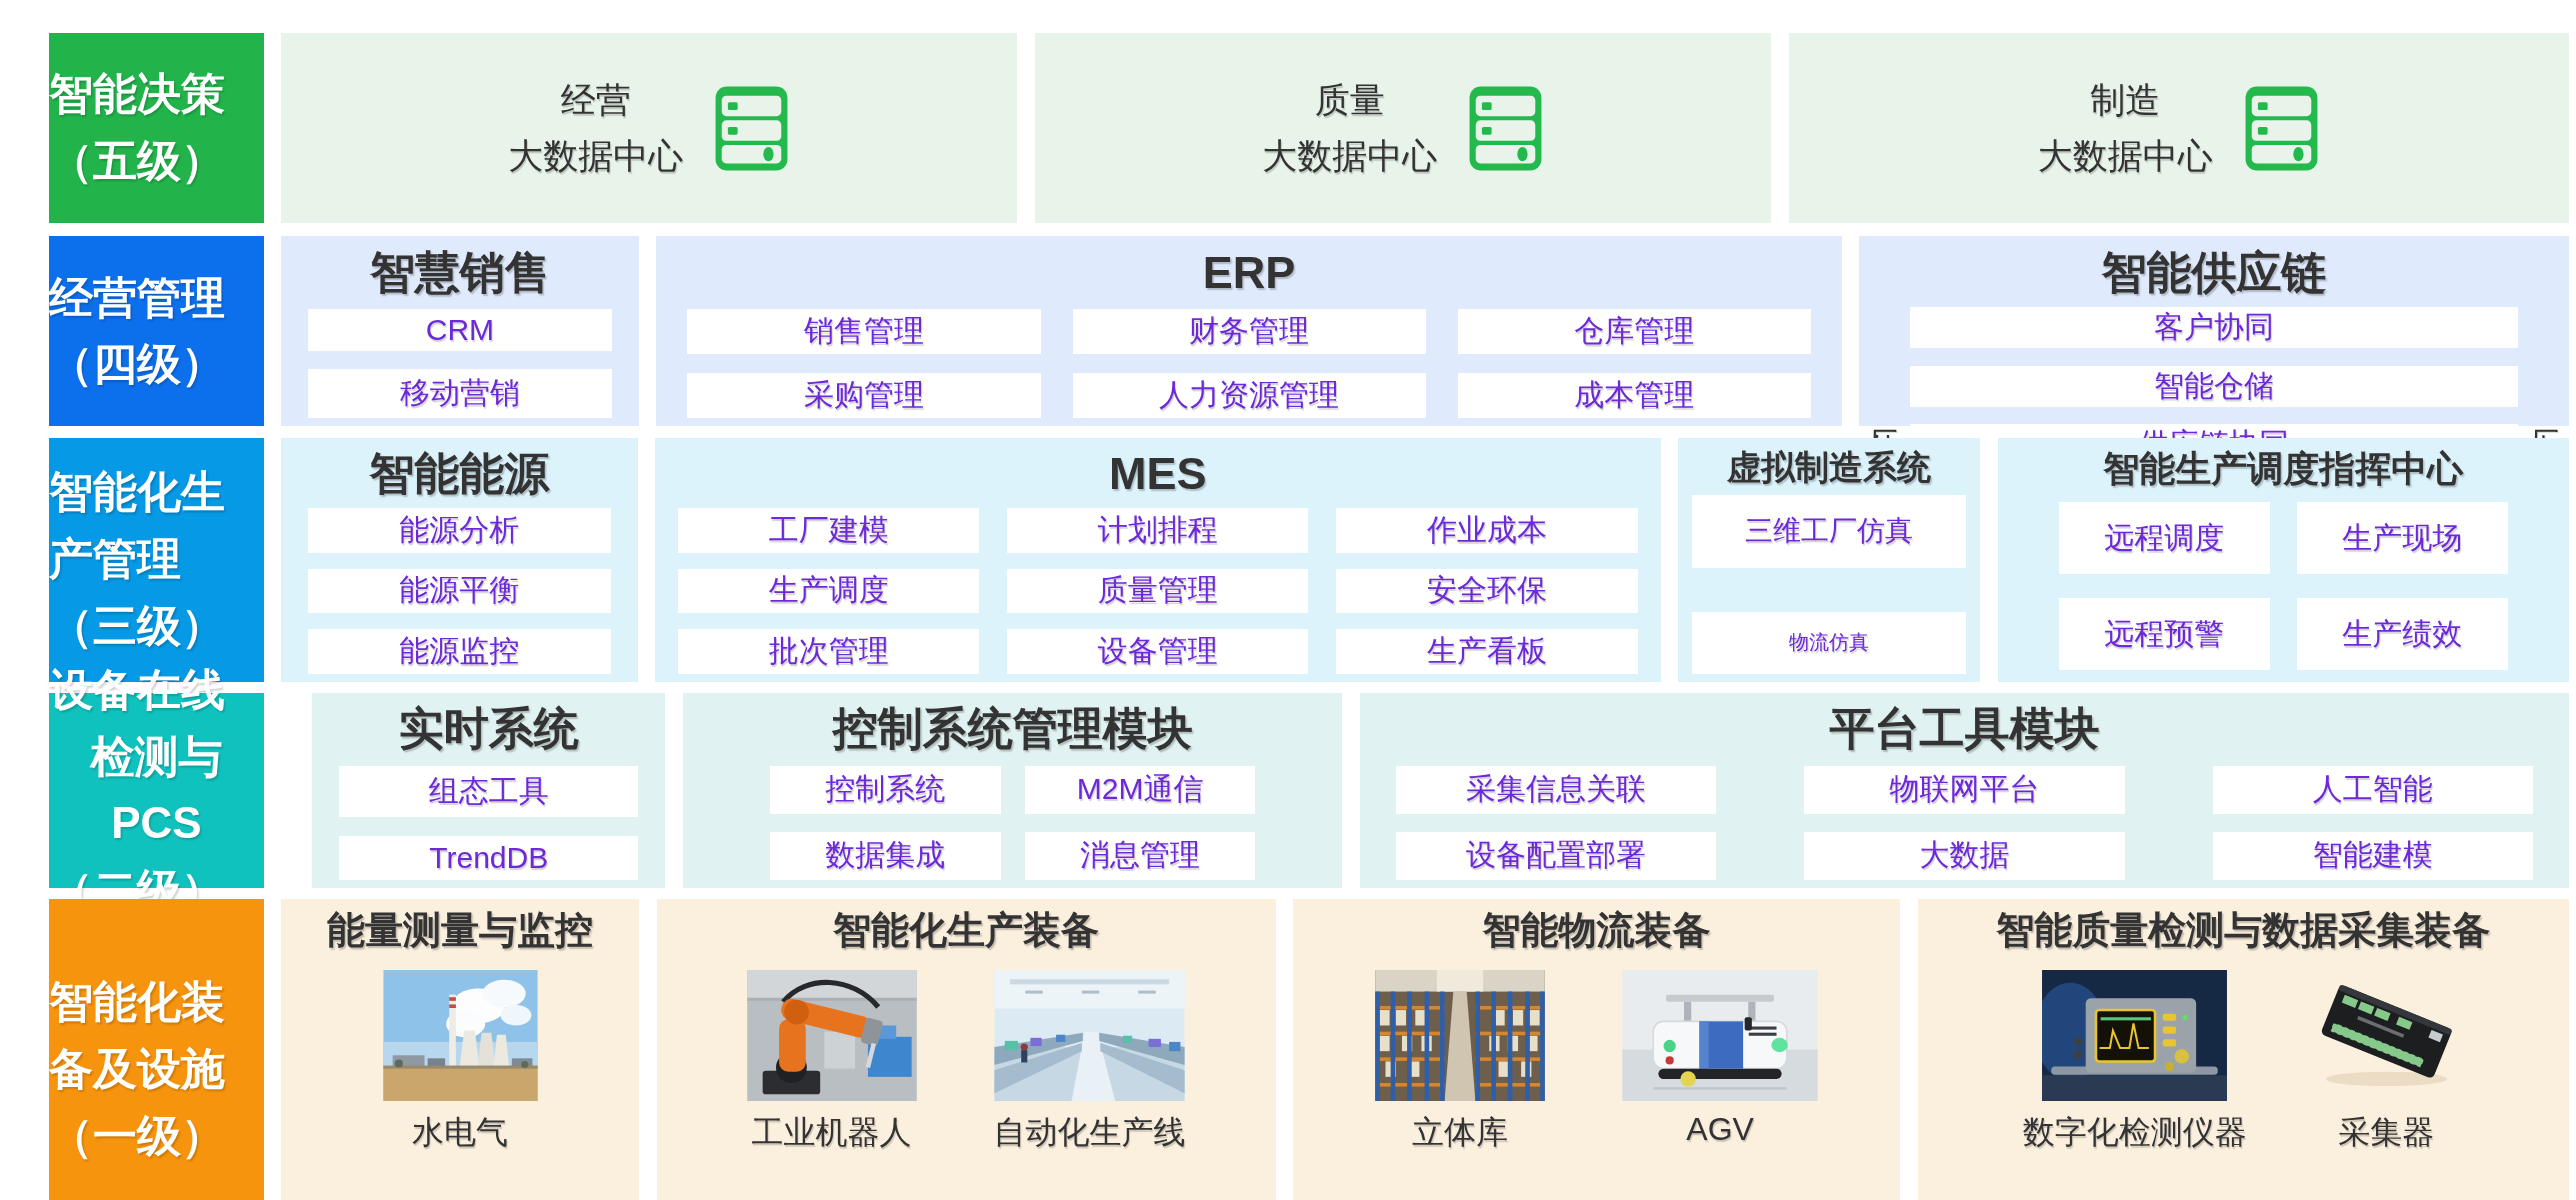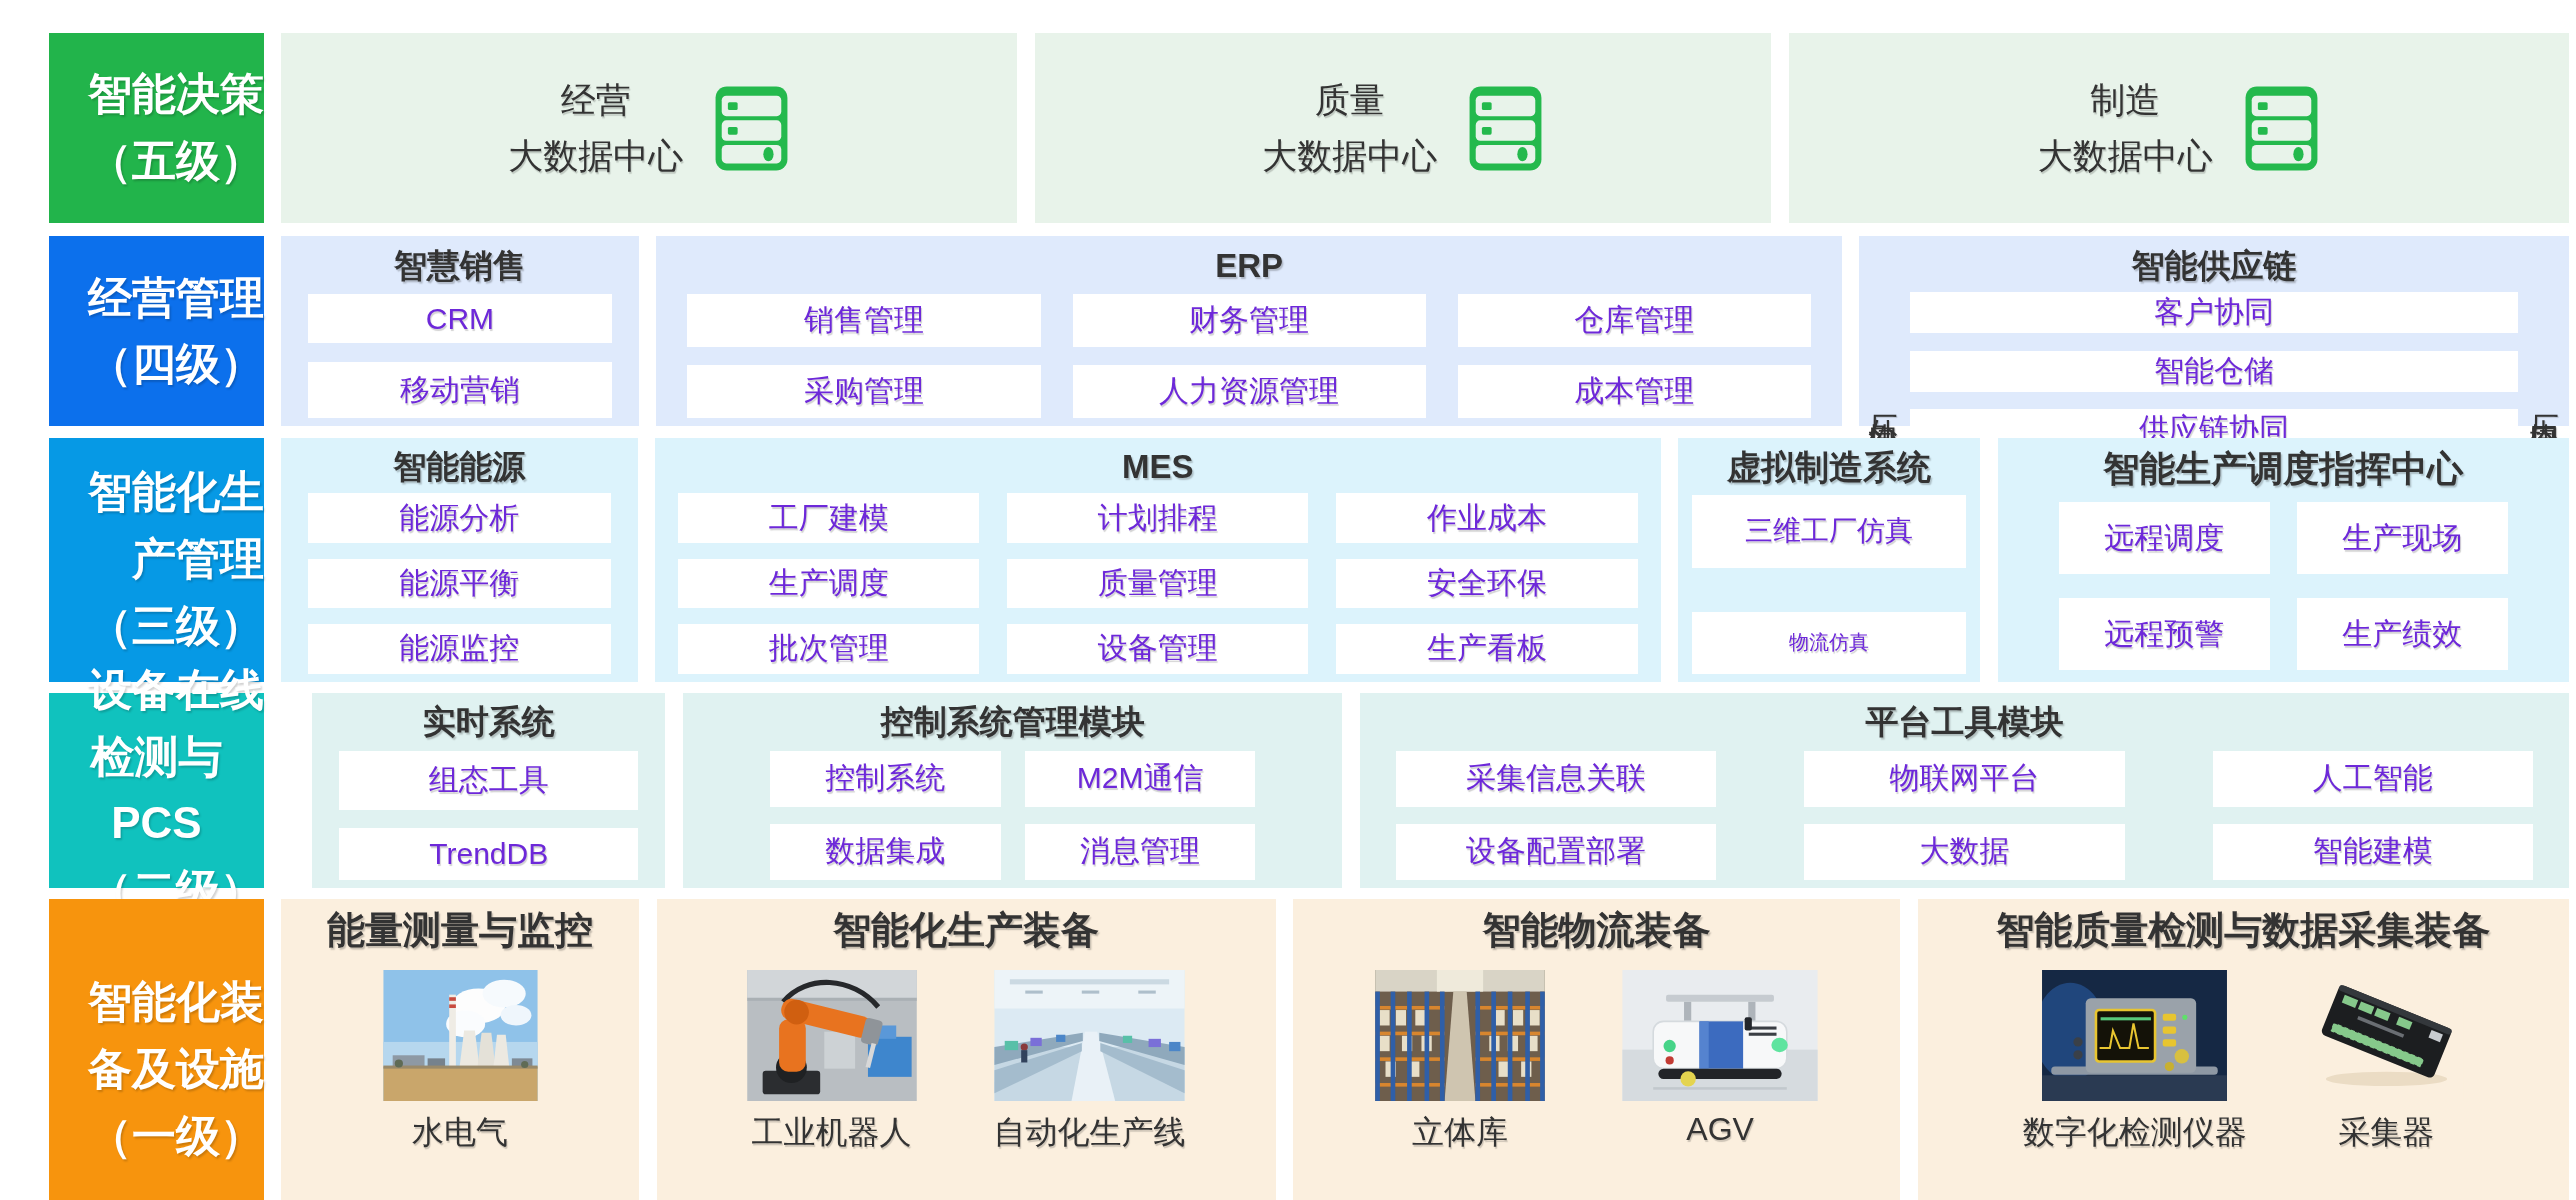--- a/index.html
+++ b/index.html
@@ -6,21 +6,21 @@
   body{font-family:"Liberation Sans","DejaVu Sans",sans-serif;color:#333;}
   .board{position:relative;width:2577px;height:1200px;background:#fff;overflow:hidden;}
 
   .row{display:flex;margin-left:49px;margin-right:8.2px;gap:17px;}
   .r-l5{margin-top:33px;height:190px;}
   .r-l4{margin-top:13.4px;height:190px;}
   .r-l3{margin-top:11.3px;height:244px;}
   .r-l2{margin-top:11.3px;height:195px;gap:48px;}
   .r-l1{margin-top:11.3px;height:341px;}
 
-  .rlabel{width:215px;flex:none;display:flex;flex-direction:column;justify-content:center;align-items:flex-end;
+  .rlabel{width:215px;flex:none;display:flex;flex-direction:column;justify-content:center;align-items:flex-start;
           color:#fff;font-weight:bold;font-size:44px;line-height:1.52;text-align:center;
           text-shadow:1.5px 2.1px 2.1px rgba(0,0,0,0.18);}
   .bg-l5{background:#22B44B;}
   .bg-l4{background:#0C70EC;}
   .bg-l3{background:#0699E5;}
   .bg-l2{background:#10C2BE;}
   .bg-l1{background:#F7940D;}
 
   .panels{flex:1;display:flex;gap:17.5px;min-width:0;}
   .panel{display:flex;flex-direction:column;min-width:0;}
@@ -29,21 +29,21 @@
   .bg-p3{background:#DCF3FC;}
   .bg-p2{background:#E0F2F1;}
   .bg-p1{background:#FBEFDE;}
 
   .w693{flex:693 1 0%;} .w2296{flex:2296 1 0%;} .w1374{flex:1374 1 0%;}
   .w1440{flex:1440 1 0%;} .w1525{flex:1525 1 0%;}
   .w1954{flex:1954 1 0%;} .w587{flex:587 1 0%;} .w1110{flex:1110 1 0%;}
   .w1293{flex:1293 1 0%;} .w2370{flex:2370 1 0%;}
   .w700{flex:700 1 0%;} .w1210{flex:1210 1 0%;} .w1187{flex:1187 1 0%;} .w1273{flex:1273 1 0%;}
 
-  .ptitle{font-weight:bold;font-size:33px;line-height:1.25;text-align:center;margin:8.2px 5.2px 3.1px;
+  .ptitle{font-weight:bold;font-size:45px;line-height:1.25;text-align:center;margin:8.2px 5.2px 3.1px;
           text-shadow:1.5px 2.1px 1.5px rgba(0,0,0,0.22);white-space:nowrap;}
   .ptitle.t1{font-size:38px;}
   .pbody{flex:1;display:grid;min-height:0;}
   .g1{grid-template-columns:1fr;}
   .g2{grid-template-columns:1fr 1fr;}
   .g3{grid-template-columns:1fr 1fr 1fr;}
   .pad-sales{padding:5.2px 27px 8.2px;row-gap:18.5px;}
   .pad-erp{padding:5.2px 31px 8.2px;column-gap:32px;row-gap:18.5px;}
   .pad-energy{padding:3.1px 27px 8.2px;row-gap:15.5px;}
   .pad-mes{padding:3.1px 23px 8.2px;column-gap:28px;row-gap:15.5px;}

